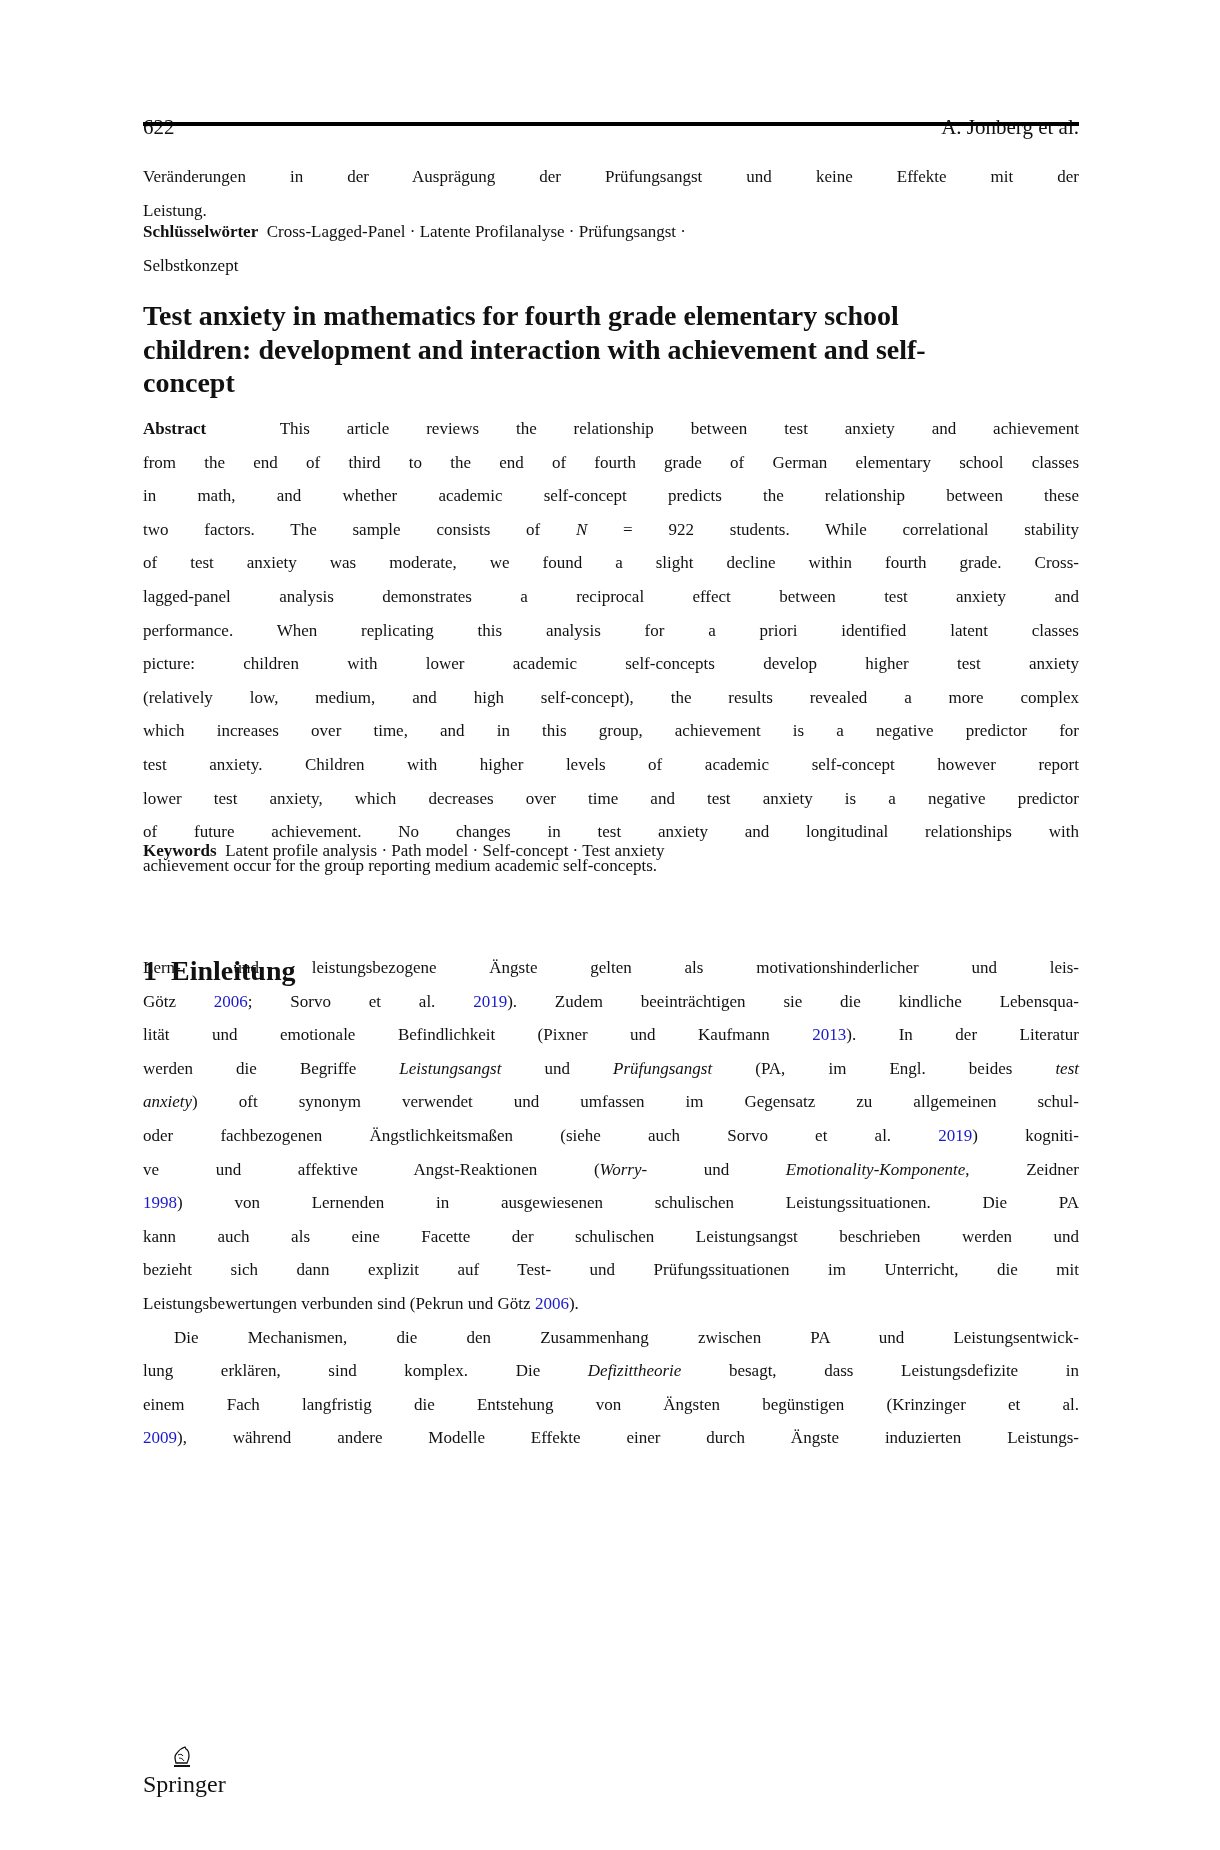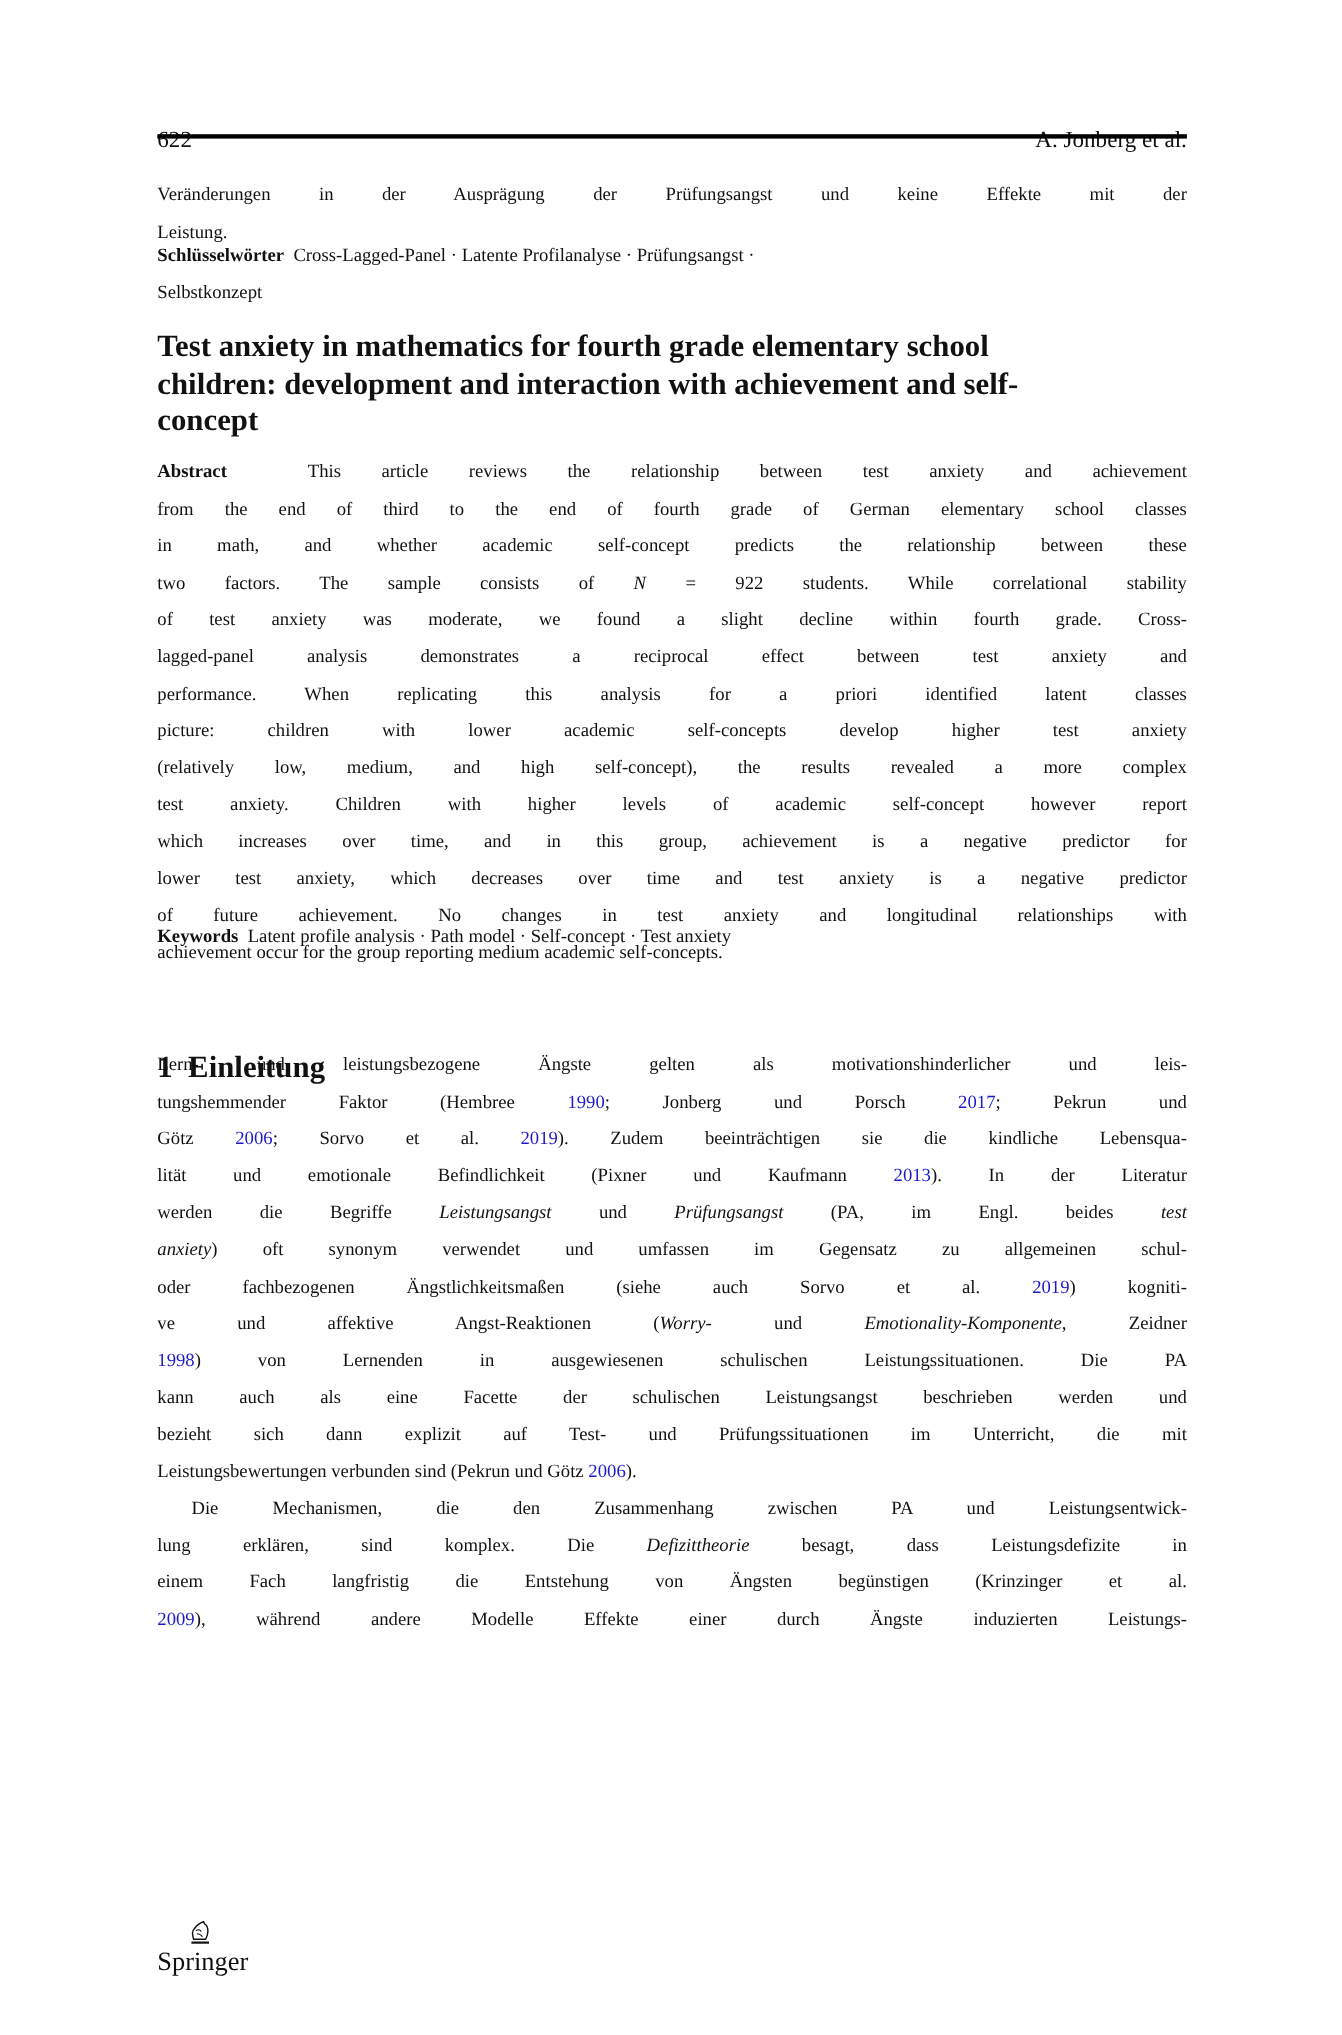--- a/index.html
+++ b/index.html
@@ -76,43 +76,40 @@
     <span class="jline">from the end of third to the end of fourth grade of German elementary school classes</span>
     <span class="jline">in math, and whether academic self-concept predicts the relationship between these</span>
     <span class="jline">
       <span>two factors. The sample consists of </span><span class="italic">N</span><span> = 922 students. While correlational stability</span>
     </span>
     <span class="jline">of test anxiety was moderate, we found a slight decline within fourth grade. Cross-</span>
     <span class="jline">lagged-panel analysis demonstrates a reciprocal effect between test anxiety and</span>
     <span class="jline">performance. When replicating this analysis for a priori identified latent classes</span>
     <span class="jline">picture: children with lower academic self-concepts develop higher test anxiety</span>
     <span class="jline">(relatively low, medium, and high self-concept), the results revealed a more complex</span>
+    <span class="jline">which increases over time, and in this group, achievement is a negative predictor for</span>
     <span class="jline">test anxiety. Children with higher levels of academic self-concept however report</span>
-    <span class="jline">which increases over time, and in this group, achievement is a negative predictor for</span>
     <span class="jline">lower test anxiety, which decreases over time and test anxiety is a negative predictor</span>
     <span class="jline">of future achievement. No changes in test anxiety and longitudinal relationships with</span>
     <span class="line">achievement occur for the group reporting medium academic self-concepts.</span>
   </div>
 
   <div class="block" style="top:834px;">
     <span class="line">
       <span class="bold">Keywords</span>&nbsp;
       <span>Latent profile analysis · Path model · Self-concept · Test anxiety</span>
     </span>
   </div>
 
   <div class="section-heading" style="top:918px;">
     <span>1</span>&nbsp;&nbsp;<span>Einleitung</span>
   </div>
 
   <div class="block" style="top:951px;">
     <span class="jline">Lern- und leistungsbezogene Ängste gelten als motivationshinderlicher und leis-</span>
-    <span class="jline">
-      <span>tungshemmender Faktor (Hembree </span><span class="link">1990</span><span>; Jonberg und Porsch </span><span class="link">2017</span><span>; Pekrun und</span>
-    </span>
     <span class="jline">
       <span>Götz </span><span class="link">2006</span><span>; Sorvo et al. </span><span class="link">2019</span><span>). Zudem beeinträchtigen sie die kindliche Lebensqua-</span>
     </span>
     <span class="jline">
       <span>lität und emotionale Befindlichkeit (Pixner und Kaufmann </span><span class="link">2013</span><span>). In der Literatur</span>
     </span>
     <span class="jline">
       <span>werden die Begriffe </span><span class="italic">Leistungsangst</span><span> und </span><span class="italic">Prüfungsangst</span><span> (PA, im Engl. beides </span><span class="italic">test</span>
     </span>
     <span class="jline">

